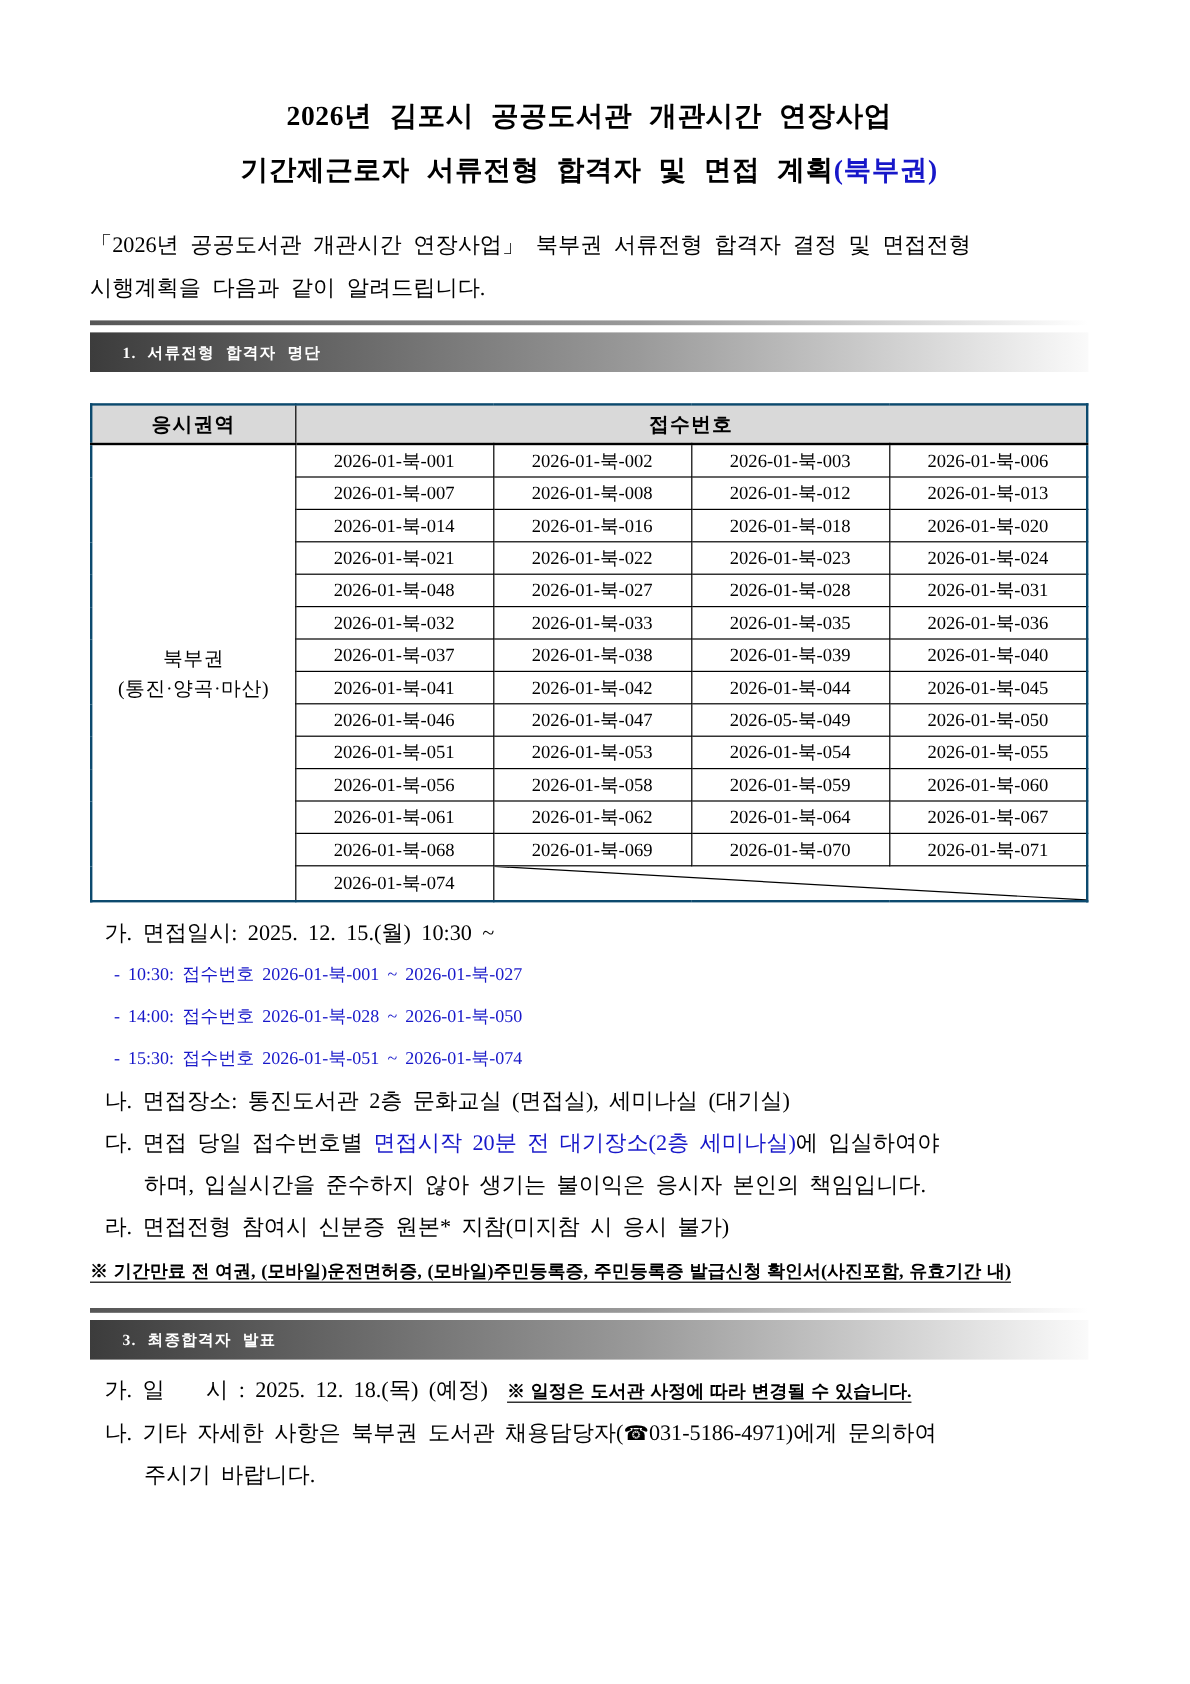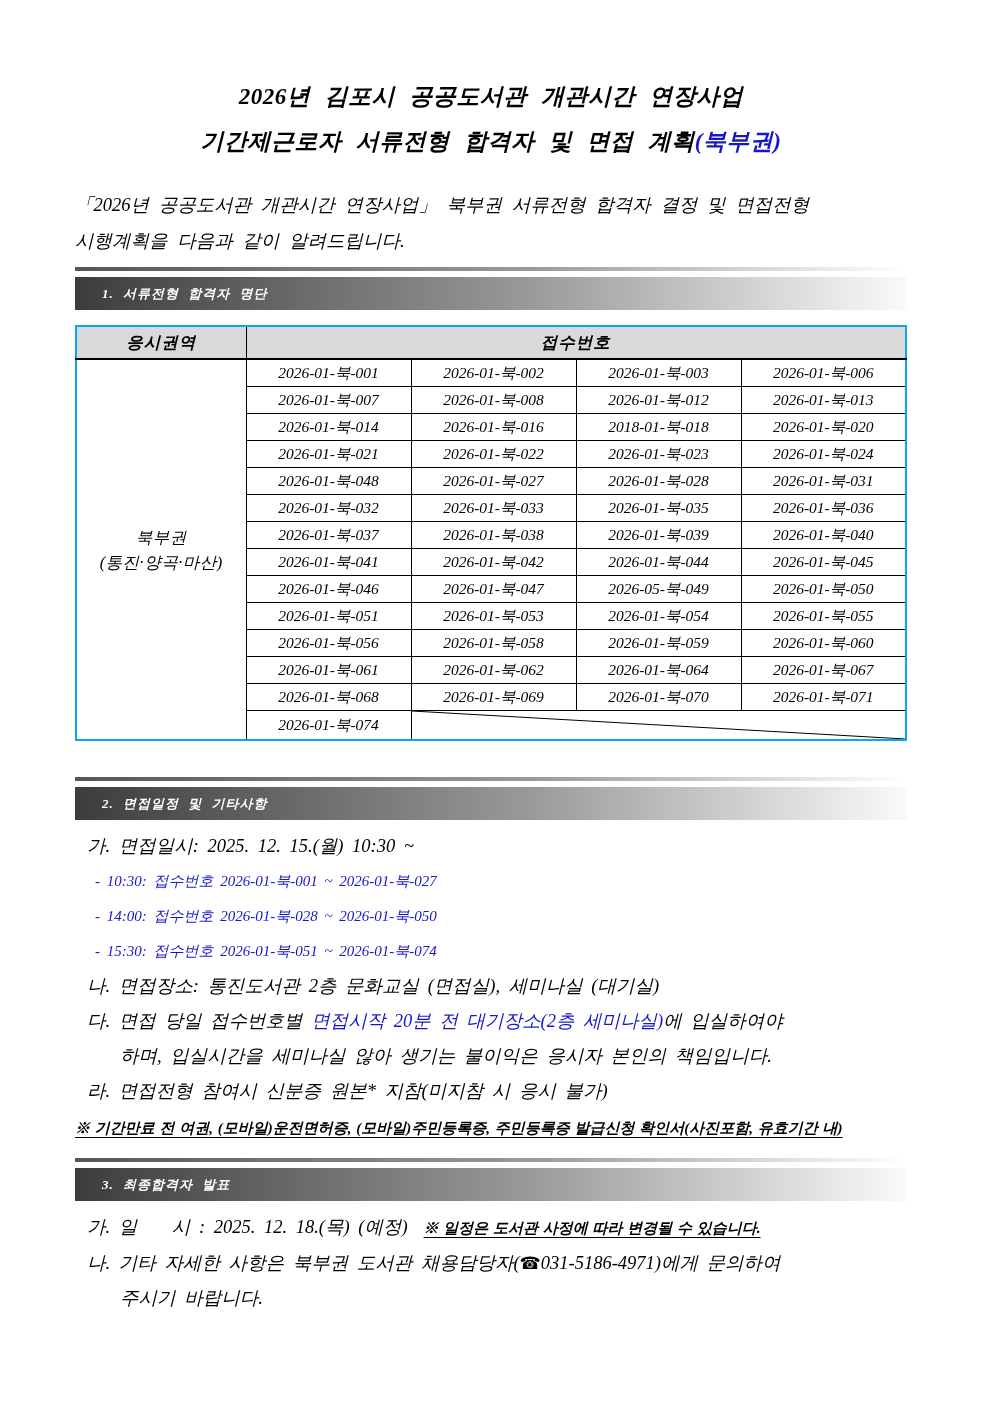--- a/index.html
+++ b/index.html
@@ -7,21 +7,20 @@
     position: relative;
     width: 992px;
     height: 1403px;
     margin: 0 auto;
     background: #ffffff;
     color: #000;
     font-family: "Liberation Serif", "DejaVu Serif", serif;
     box-sizing: border-box;
     padding: 82px 85px 0 75px;
     overflow: hidden;
-    font-style: italic;
   }
   .blue { color: var(--accent-blue, #1717c9); }
 
   
   .title-line { text-align: center; font-size: 23px; font-weight: bold; line-height: 30px; word-spacing: 8px; letter-spacing: 0.5px; }
   .title-line.second { margin-top: 15px; }
 
   
   .intro { margin: 30px 0 0 0; font-size: 18.5px; line-height: 36px; word-spacing: 5px; }
 
@@ -32,23 +31,23 @@
     margin-top: 6px; height: 33px; line-height: 33px;
     background: linear-gradient(90deg, var(--bar-dark, #3c3c3c) 0%, var(--bar-mid, #9a9a9a) 55%, var(--bar-light, #fafafa) 100%);
     color: #fff; font-weight: bold; font-size: 13px; padding-left: 27px;
     letter-spacing: 1px; word-spacing: 5px;
   }
   .sec-head.s2 { margin-top: 36px; }
   .sec-head.s3 { margin-top: 18px; }
 
   
   table.pass-table {
-    width: 832px; margin-top: 15px;
+    width: 832px; margin-top: 26px;
     border-collapse: collapse; table-layout: fixed;
-    border: 2px solid #0ea5e9;
+    border: 2px solid #0c4a6e;
     font-size: 15.5px;
   }
   .pass-table th, .pass-table td { border: 1px solid #000; text-align: center; padding: 0; }
   .pass-table thead th {
     background: var(--table-header-bg, #d9d9d9);
     height: 31px; font-size: 16.5px; font-weight: bold;
     border-bottom: 2px solid #000; letter-spacing: 1px;
   }
   .pass-table tbody td { height: 26px; }
   .pass-table tbody tr.last td { height: 28px; }
@@ -114,21 +113,21 @@
         </tr>
         <tr>
           <td>2026-01-북-007</td>
           <td>2026-01-북-008</td>
           <td>2026-01-북-012</td>
           <td>2026-01-북-013</td>
         </tr>
         <tr>
           <td>2026-01-북-014</td>
           <td>2026-01-북-016</td>
-          <td>2018-01-북-018</td>
+          <td>2026-01-북-018</td>
           <td>2026-01-북-020</td>
         </tr>
         <tr>
           <td>2026-01-북-021</td>
           <td>2026-01-북-022</td>
           <td>2026-01-북-023</td>
           <td>2026-01-북-024</td>
         </tr>
         <tr>
           <td>2026-01-북-048</td>
@@ -188,31 +187,27 @@
           <td>2026-01-북-074</td>
           <td colspan="3" class="diag-cell">
             <svg viewBox="0 0 100 100" preserveAspectRatio="none">
               <line x1="0" y1="0" x2="100" y2="100" stroke="#000" stroke-width="1" vector-effect="non-scaling-stroke"></line>
             </svg>
           </td>
         </tr>
       </tbody>
   </table>
 
-  <div class="sec-head s2">
-    <div class="rule"></div>
-    <div class="bar">2. 면접일정 및 기타사항</div>
-  </div>
 
   <div class="item first">가. 면접일시: 2025. 12. 15.(월) 10:30 ~</div>
   <div class="sched">- 10:30: 접수번호 2026-01-북-001 ~ 2026-01-북-027</div>
   <div class="sched">- 14:00: 접수번호 2026-01-북-028 ~ 2026-01-북-050</div>
   <div class="sched">- 15:30: 접수번호 2026-01-북-051 ~ 2026-01-북-074</div>
   <div class="item">나. 면접장소: 통진도서관 2층 문화교실 (면접실), 세미나실 (대기실)</div>
-  <div class="item hang"><span>다. 면접 당일 접수번호별 </span><span class="blue">면접시작 20분 전 대기장소(2층 세미나실)</span><span>에 입실하여야</span><br><span>하며, 입실시간을 세미나실 않아 생기는 불이익은 응시자 본인의 책임입니다.</span></div>
+  <div class="item hang"><span>다. 면접 당일 접수번호별 </span><span class="blue">면접시작 20분 전 대기장소(2층 세미나실)</span><span>에 입실하여야</span><br><span>하며, 입실시간을 준수하지 않아 생기는 불이익은 응시자 본인의 책임입니다.</span></div>
   <div class="item">라. 면접전형 참여시 신분증 원본* 지참(미지참 시 응시 불가)</div>
   <div class="footnote">※ 기간만료 전 여권, (모바일)운전면허증, (모바일)주민등록증, 주민등록증 발급신청 확인서(사진포함, 유효기간 내)</div>
 
   <div class="sec-head s3">
     <div class="rule"></div>
     <div class="bar">3. 최종합격자 발표</div>
   </div>
 
   <div class="item first"><span class="prewrap">가. 일    시 : 2025. 12. 18.(목) (예정)</span><span class="inline-note">※ 일정은 도서관 사정에 따라 변경될 수 있습니다.</span></div>
   <div class="item hang"><span>나. 기타 자세한 사항은 북부권 도서관 채용담당자(</span><span class="phone-icon">☎</span><span>031-5186-4971</span><span>)에게 문의하여</span><br><span>주시기 바랍니다.</span></div>

